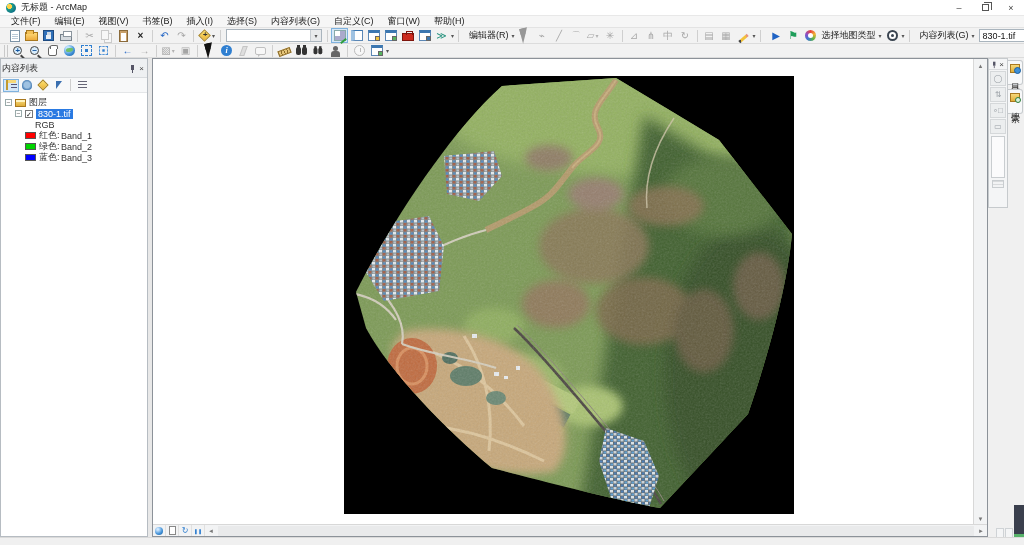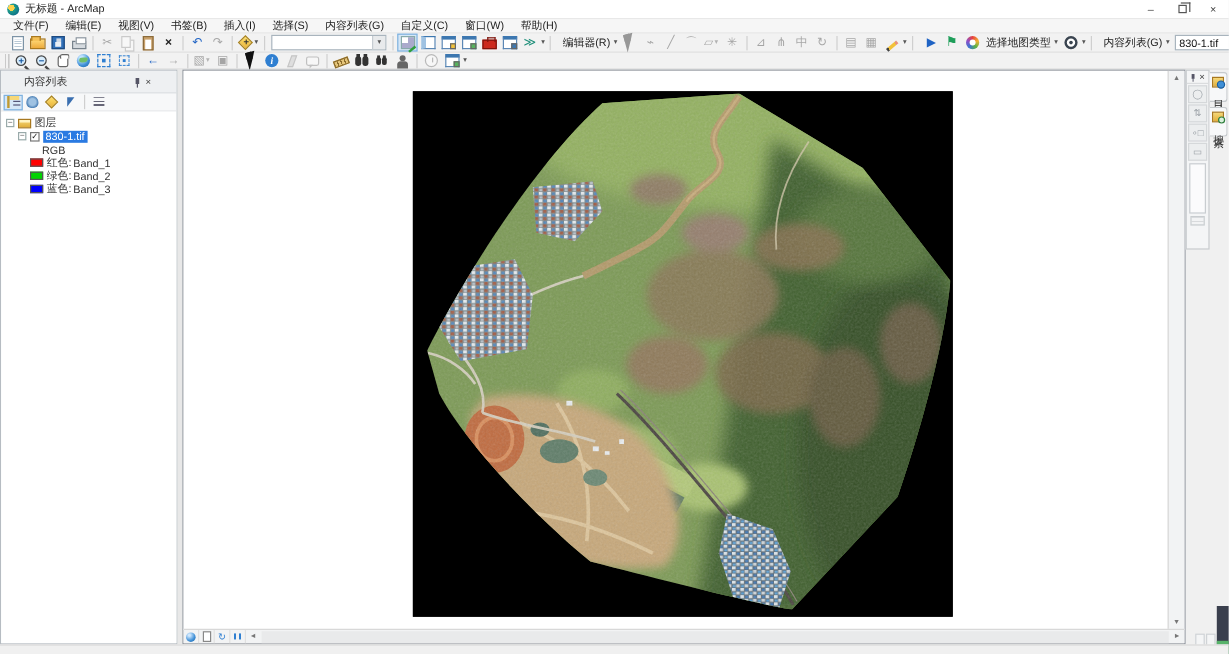--- a/index.html
+++ b/index.html
@@ -82,21 +82,21 @@
   .ic-bubble{width:11px;height:8px;background:#fff;border:1px solid #777;border-radius:2px;margin-top:1px}
   .ic-bubble:after{content:"";position:absolute;left:2px;bottom:-3px;border-top:3px solid #777;border-right:3px solid transparent}
   .ic-bolt{width:5px;height:10px;background:#f2c23a;transform:skewX(-20deg);border:1px solid #a8821e;margin:0 3px}
   .ic-person{width:5px;height:5px;border-radius:50%;background:#666;margin:-4px 4px 0 4px}
   .ic-person:after{content:"";position:absolute;left:-2px;top:5px;width:9px;height:6px;border-radius:3px 3px 0 0;background:#666}
   .ic-grid-edit{width:12px;height:11px;background:#fff;border:1px solid #8aa;background-image:linear-gradient(90deg,transparent 0 5px,#aac 5px 6px),linear-gradient(transparent 0 5px,#aac 5px 6px)}
   .ic-grid-edit:after{content:"";position:absolute;right:-2px;bottom:-2px;width:7px;height:2px;background:#2e9e3c;transform:rotate(-40deg)}
 
   
   .toc{position:absolute;left:0;top:58px;width:148px;height:479px;background:#fff;border:1px solid #b6bcc2;display:flex;flex-direction:column}
-  .toc-head{height:19px;background:#eef0f2;display:flex;align-items:center;padding:0 19px;border-bottom:1px solid #d8dbde}
+  .toc-head{height:19px;background:#eef0f2;display:flex;align-items:center;padding:0 1px;border-bottom:1px solid #d8dbde}
   .toc-title{flex:1;color:#333}
   .pin{width:9px;height:9px;position:relative}
   .pin:before{content:"";position:absolute;left:3px;top:1px;width:3px;height:5px;background:#556}
   .pin:after{content:"";position:absolute;left:4px;top:6px;width:1px;height:3px;background:#556}
   .xg{font-size:8px;color:#444;padding:0 2px}
   .toc-tools{height:15px;display:flex;align-items:center;padding:1px 2px;border-bottom:1px solid #e4e6e8;background:#f7f8f9}
   .ttb{width:16px;height:13px;display:flex;align-items:center;justify-content:center;border:1px solid transparent}
   .ttb.active{background:#d5e7f7;border-color:#7fb2de}
   .mini{width:10px;height:10px;position:relative}
   .mini-tree{background:linear-gradient(#f6d878 0 3px,transparent 3px);border-left:2px solid #c09a30}

